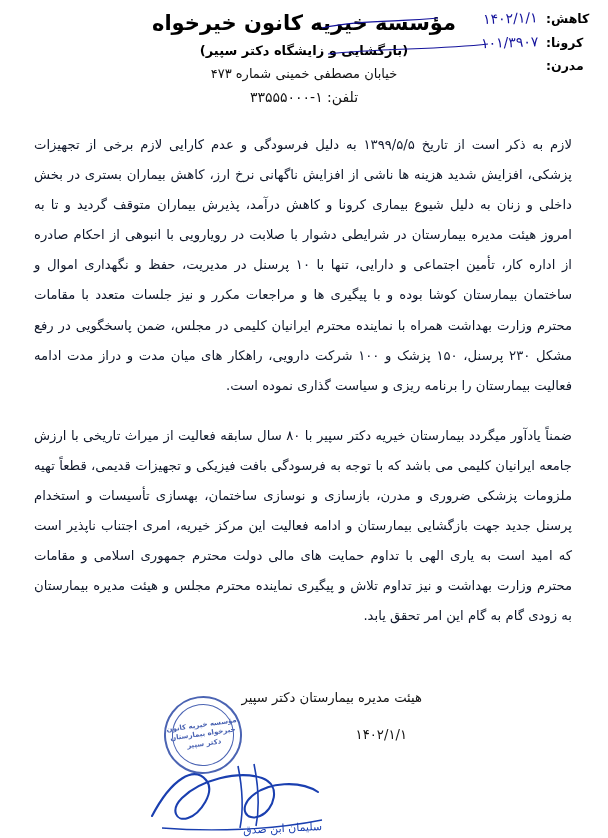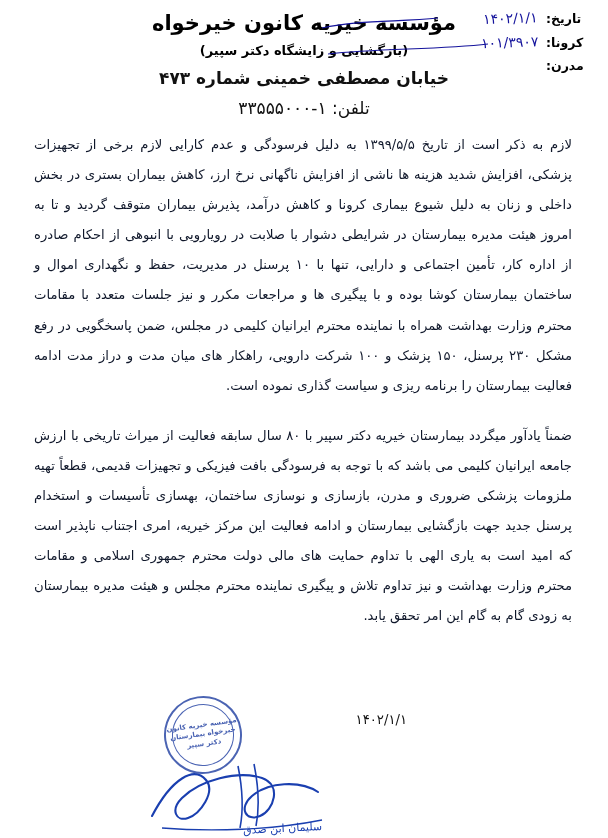--- a/index.html
+++ b/index.html
@@ -44,27 +44,26 @@
     line-height: 1.5;
     color: #000;
   }
   .org-sub {
     font-size: 13px;
     font-weight: bold;
     line-height: 1.7;
     color: #000;
   }
   .org-addr {
-    font-size: 17px;
+    font-size: 13px;
     line-height: 1.9;
     color: #111;
-    font-weight: bold;
   }
   .org-tel {
-    font-size: 17px;
+    font-size: 14px;
     line-height: 1.7;
     color: #111;
     direction: rtl;
   }
 
   
   .meta {
     position: absolute;
     top: 10px;
     right: 8px;
@@ -198,21 +197,21 @@
 
     <div class="org-block">
       <div class="org-name">مؤسسه خیریه کانون خیرخواه</div>
       <div class="org-sub">(بازگشایی و زایشگاه دکتر سپیر)</div>
       <div class="org-addr">خیابان مصطفی خمینی شماره ۴۷۳</div>
       <div class="org-tel">تلفن: ۱-۳۳۵۵۵۰۰۰</div>
     </div>
 
     <div class="meta">
       <div class="meta-row">
-        <span class="meta-label">تاریخ:</span>
+        <span class="meta-label">کاهش:</span>
         <span class="meta-value">۱۴۰۲/۱/۱</span>
       </div>
       <div class="meta-row">
         <span class="meta-label">کرونا:</span>
         <span class="meta-value num">۱۰۱/۳۹۰۷</span>
       </div>
       <div class="meta-row">
         <span class="meta-label">مدرن:</span>
         <span class="meta-value"></span>
       </div>
@@ -224,20 +223,21 @@
     </svg>
   </div>
 
   <div class="body-text">
     <p class="para">لازم به ذکر است از تاریخ ۱۳۹۹/۵/۵ به دلیل فرسودگی و عدم کارایی لازم برخی از تجهیزات پزشکی، افزایش شدید هزینه ها ناشی از افزایش ناگهانی نرخ ارز، کاهش بیماران بستری در بخش داخلی و زنان به دلیل شیوع بیماری کرونا و کاهش درآمد، پذیرش بیماران متوقف گردید و تا به امروز هیئت مدیره بیمارستان در شرایطی دشوار با صلابت در رویارویی با انبوهی از احکام صادره از اداره کار، تأمین اجتماعی و دارایی، تنها با ۱۰ پرسنل در مدیریت، حفظ و نگهداری اموال و ساختمان بیمارستان کوشا بوده و با پیگیری ها و مراجعات مکرر و نیز جلسات متعدد با مقامات محترم وزارت بهداشت همراه با نماینده محترم ایرانیان کلیمی در مجلس، ضمن پاسخگویی در رفع مشکل ۲۳۰ پرسنل، ۱۵۰ پزشک و ۱۰۰ شرکت دارویی، راهکار های میان مدت و دراز مدت ادامه فعالیت بیمارستان را برنامه ریزی و سیاست گذاری نموده است.</p>
     <p class="para">ضمناً یادآور میگردد بیمارستان خیریه دکتر سپیر با ۸۰ سال سابقه فعالیت از میراث تاریخی با ارزش جامعه ایرانیان کلیمی می باشد که با توجه به فرسودگی بافت فیزیکی و تجهیزات قدیمی، قطعاً تهیه ملزومات پزشکی ضروری و مدرن، بازسازی و نوسازی ساختمان، بهسازی تأسیسات و استخدام پرسنل جدید جهت بازگشایی بیمارستان و ادامه فعالیت این مرکز خیریه، امری اجتناب ناپذیر است که امید است به یاری الهی با تداوم حمایت های مالی دولت محترم جمهوری اسلامی و مقامات محترم وزارت بهداشت و نیز تداوم تلاش و پیگیری نماینده محترم مجلس و هیئت مدیره بیمارستان به زودی گام به گام این امر تحقق یابد.</p>
   </div>
 
   <div class="sign-area">
 
+    <div class="sign-title">هیئت مدیره بیمارستان دکتر سپیر</div>
 
     <div class="sign-date">۱۴۰۲/۱/۱</div>
 
     <div class="stamp">
       <div class="stamp-text">مؤسسه خیریه کانون خیرخواه بیمارستان دکتر سپیر</div>
     </div>
 
     <svg class="signature" viewBox="0 0 200 78">
       <path d="M10,58 C30,20 52,8 64,22 C74,34 58,56 46,60 C34,64 28,52 40,40
                C58,22 96,12 120,20 C140,27 132,52 118,58 C104,64 96,50 110,38

